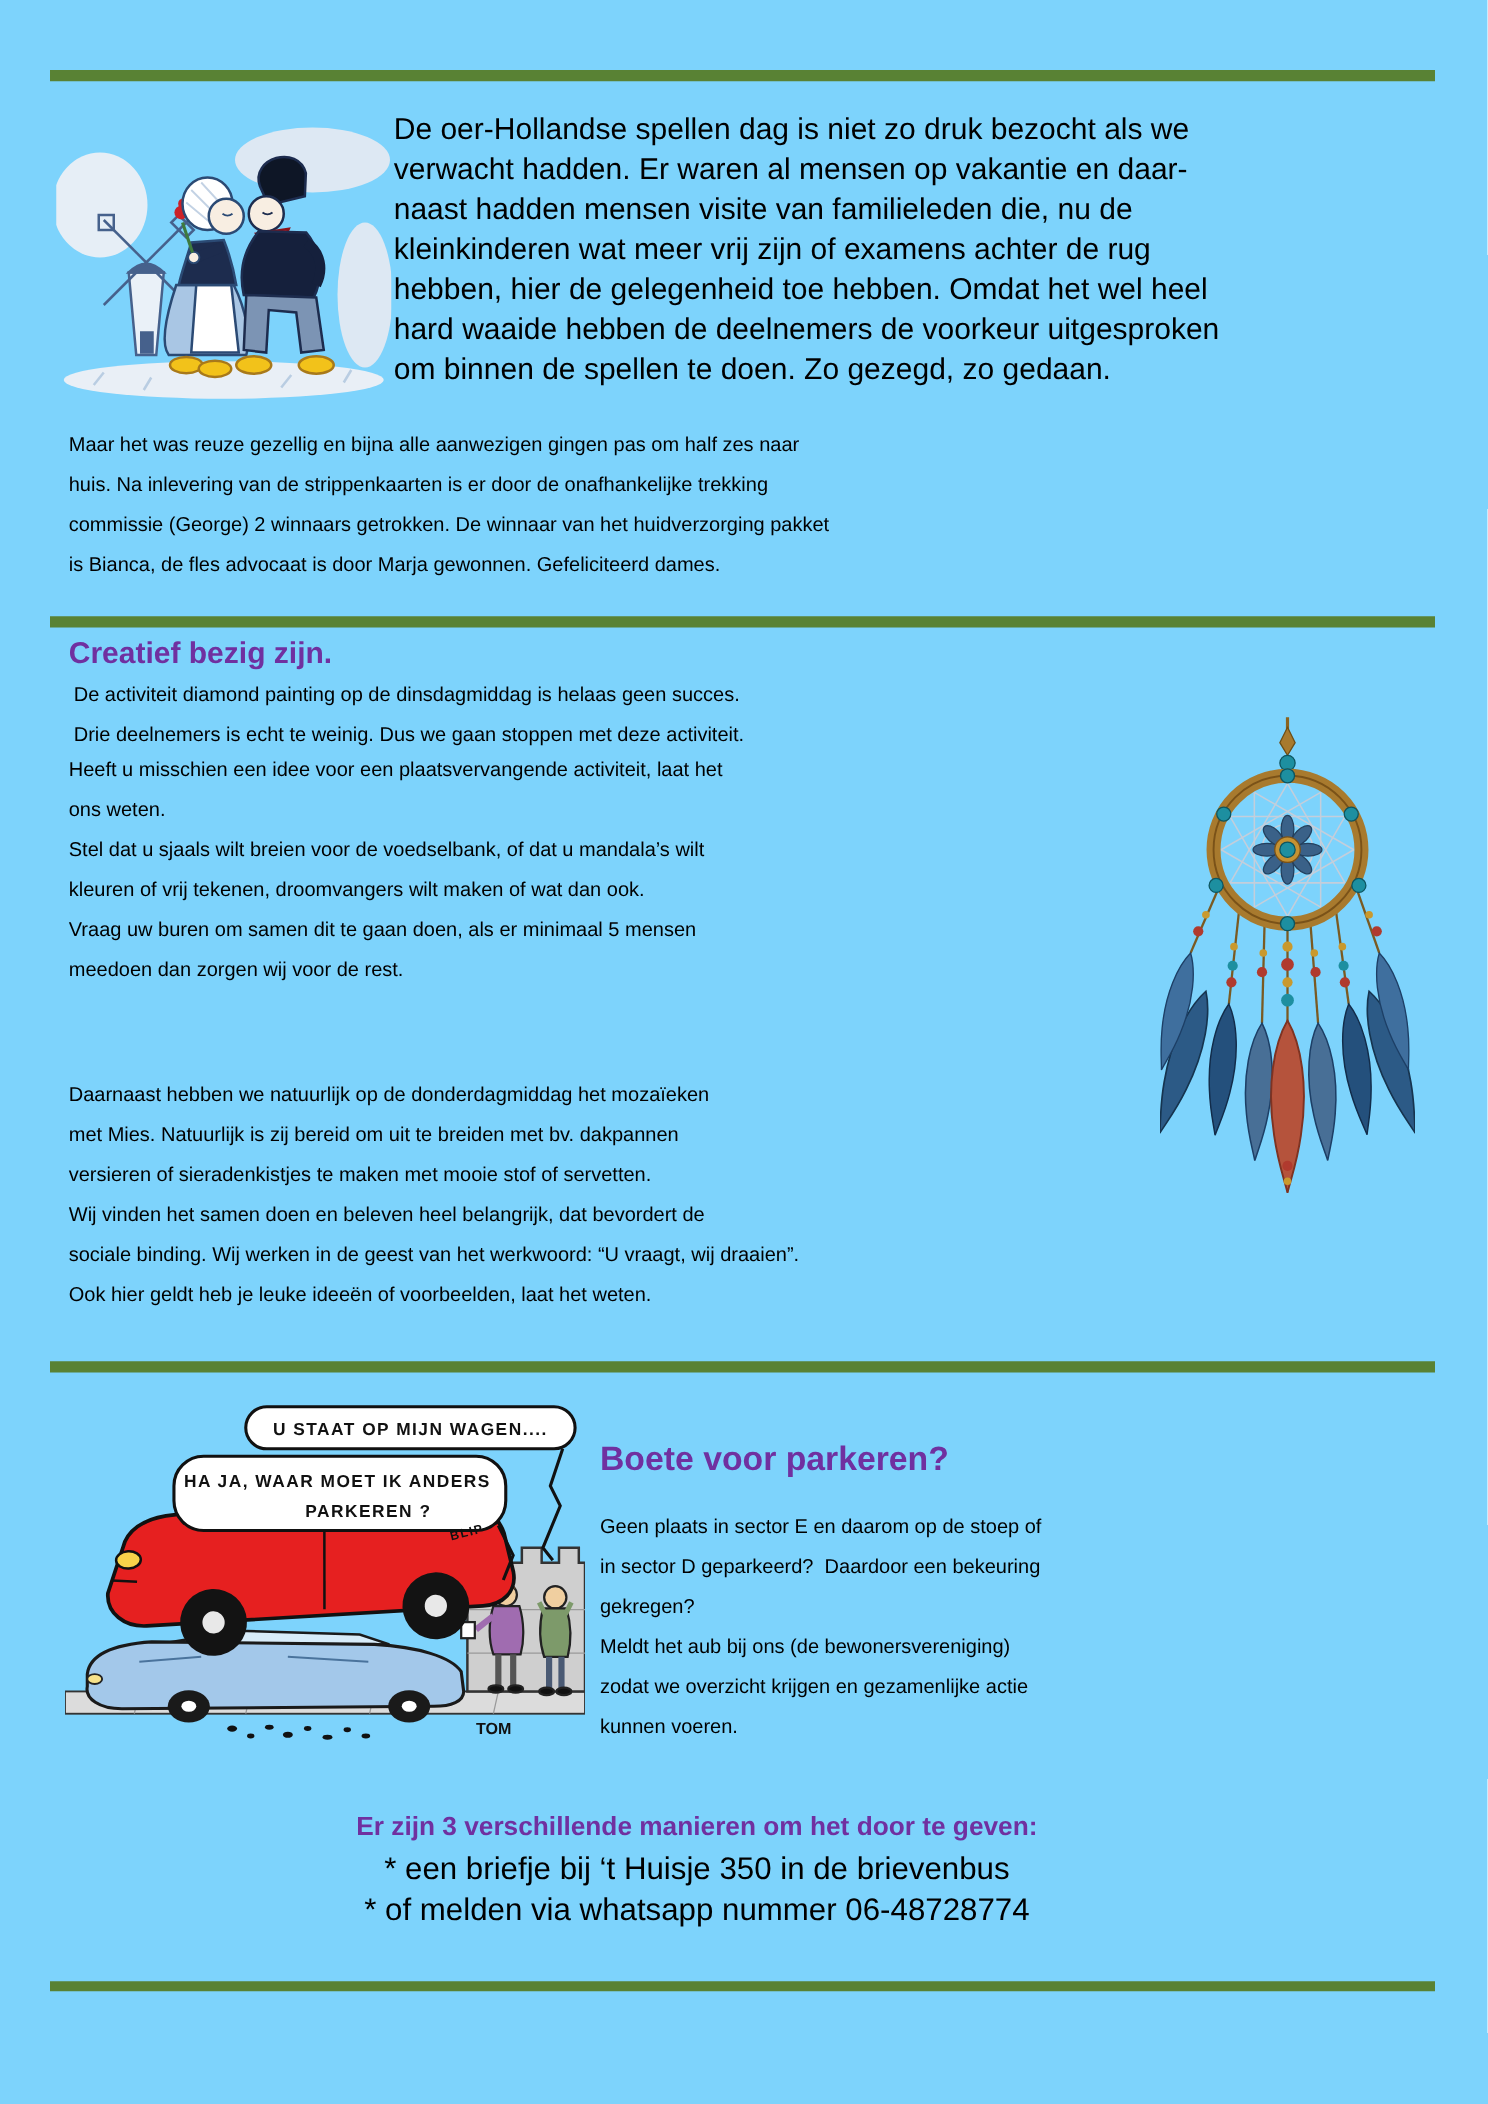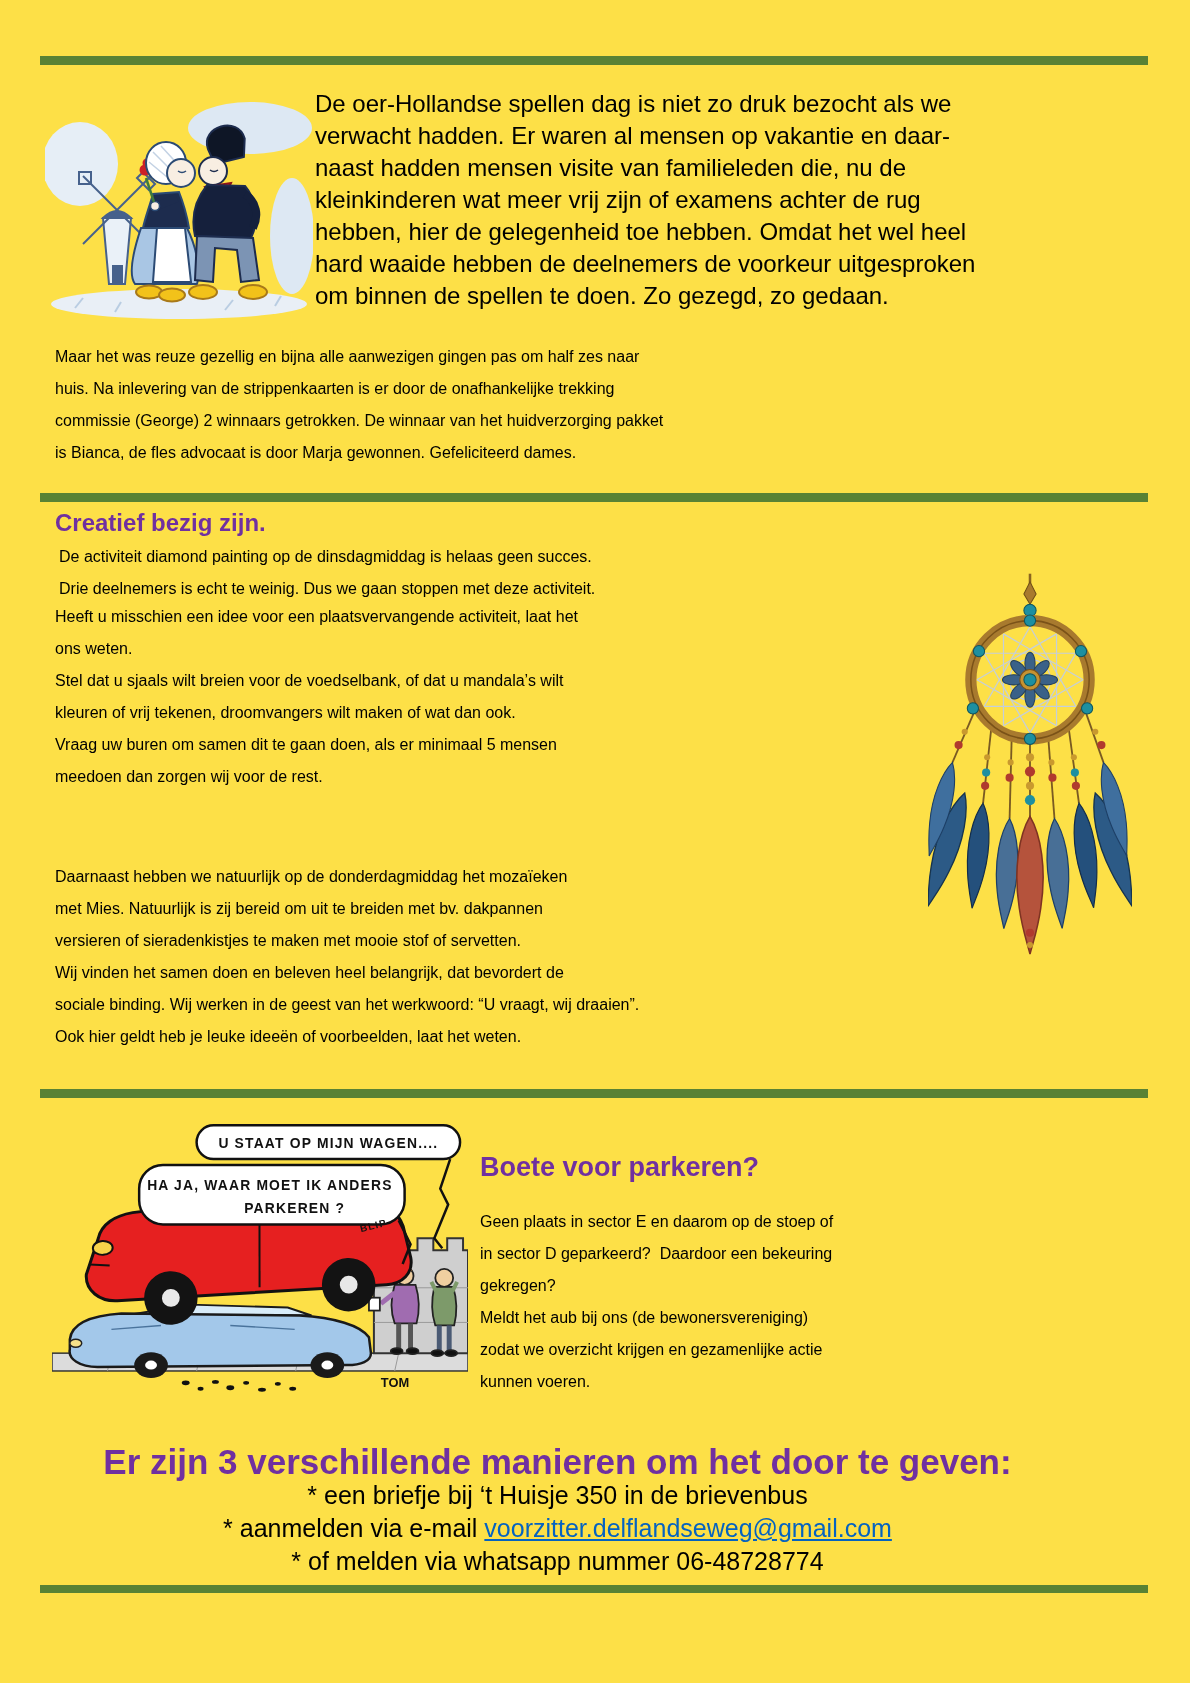--- a/index.html
+++ b/index.html
@@ -1,38 +1,38 @@
 <!DOCTYPE html>
 <html><head>
 <meta charset="utf-8">
 <style>
   * { margin:0; padding:0; box-sizing:border-box; }
   html,body { background:#ffffff; }
   .page {
-    position:relative; width:1190px; height:1683px; background:#fde047;
+    position:relative; width:1190px; height:1683px; background:#7dd3fc;
     font-family:"Liberation Sans", sans-serif; color:#000; overflow:hidden;
   }
   .divider { position:absolute; left:40px; width:1108px; background:#598234; }
   .divider-top    { top:56px;   height:9px; }
   .divider-2      { top:493px;  height:9px; }
   .divider-3      { top:1089px; height:9px; }
   .divider-bottom { top:1585px; height:8px; }
 
   .body-text { position:absolute; font-size:16px; line-height:32px; white-space:pre-wrap; color:#000; }
   .para-intro     { left:315px; top:88px;  width:780px; font-size:24px; }
   .para-winnaars  { left:55px;  top:341px; width:1100px; }
   .para-stoppen   { left:59px;  top:541px; width:1005px; }
   .para-idee      { left:55px;  top:601px; width:930px; }
   .para-mozaieken { left:55px;  top:861px; width:1015px; }
   .para-parkeren  { left:480px; top:1206px; width:600px; }
 
   .h-purple { position:absolute; color:#7030a0; font-weight:bold; }
   .heading-creatief  { left:55px; top:508px; width:1005px; text-align:left; font-size:24px; line-height:30px; }
   .heading-parkeren  { left:480px; top:1152px; font-size:27px; line-height:30px; }
-  .heading-doorgeven { left:55px; top:1447px; width:1005px; text-align:center; font-size:35px; line-height:30px; }
+  .heading-doorgeven { left:55px; top:1447px; width:1005px; text-align:center; font-size:21px; line-height:30px; }
 
   .options { position:absolute; left:55px; top:1479px; width:1005px; text-align:center;
              font-size:25px; line-height:33px; }
   .email-link { color:#0563c1; text-decoration:underline; cursor:pointer; }
 
   .illu { position:absolute; }
   .couple-svg      { left:45px;  top:86px;   width:268px; height:236px; }
   .dreamcatcher-svg{ left:928px; top:570px;  width:204px; height:395px; }
   .cartoon-svg     { left:52px;  top:1118px; width:416px; height:294px; }
 
@@ -322,19 +322,18 @@
 in sector D geparkeerd?  Daardoor een bekeuring
 gekregen?
 Meldt het aub bij ons (de bewonersvereniging)
 zodat we overzicht krijgen en gezamenlijke actie
 kunnen voeren.</p>
 
   <h2 class="h-purple heading-doorgeven">Er zijn 3 verschillende manieren om het door te geven:</h2>
 
   <div class="options">
     <div>* een briefje bij ‘t Huisje 350 in de brievenbus</div>
-    <div><span>* aanmelden via e-mail </span><a class="email-link">voorzitter.delflandseweg@gmail.com</a></div>
     <div>* of melden via whatsapp nummer 06-48728774</div>
   </div>
 
   <div class="divider divider-bottom"></div>
 
 </div>
 
 </body></html>

